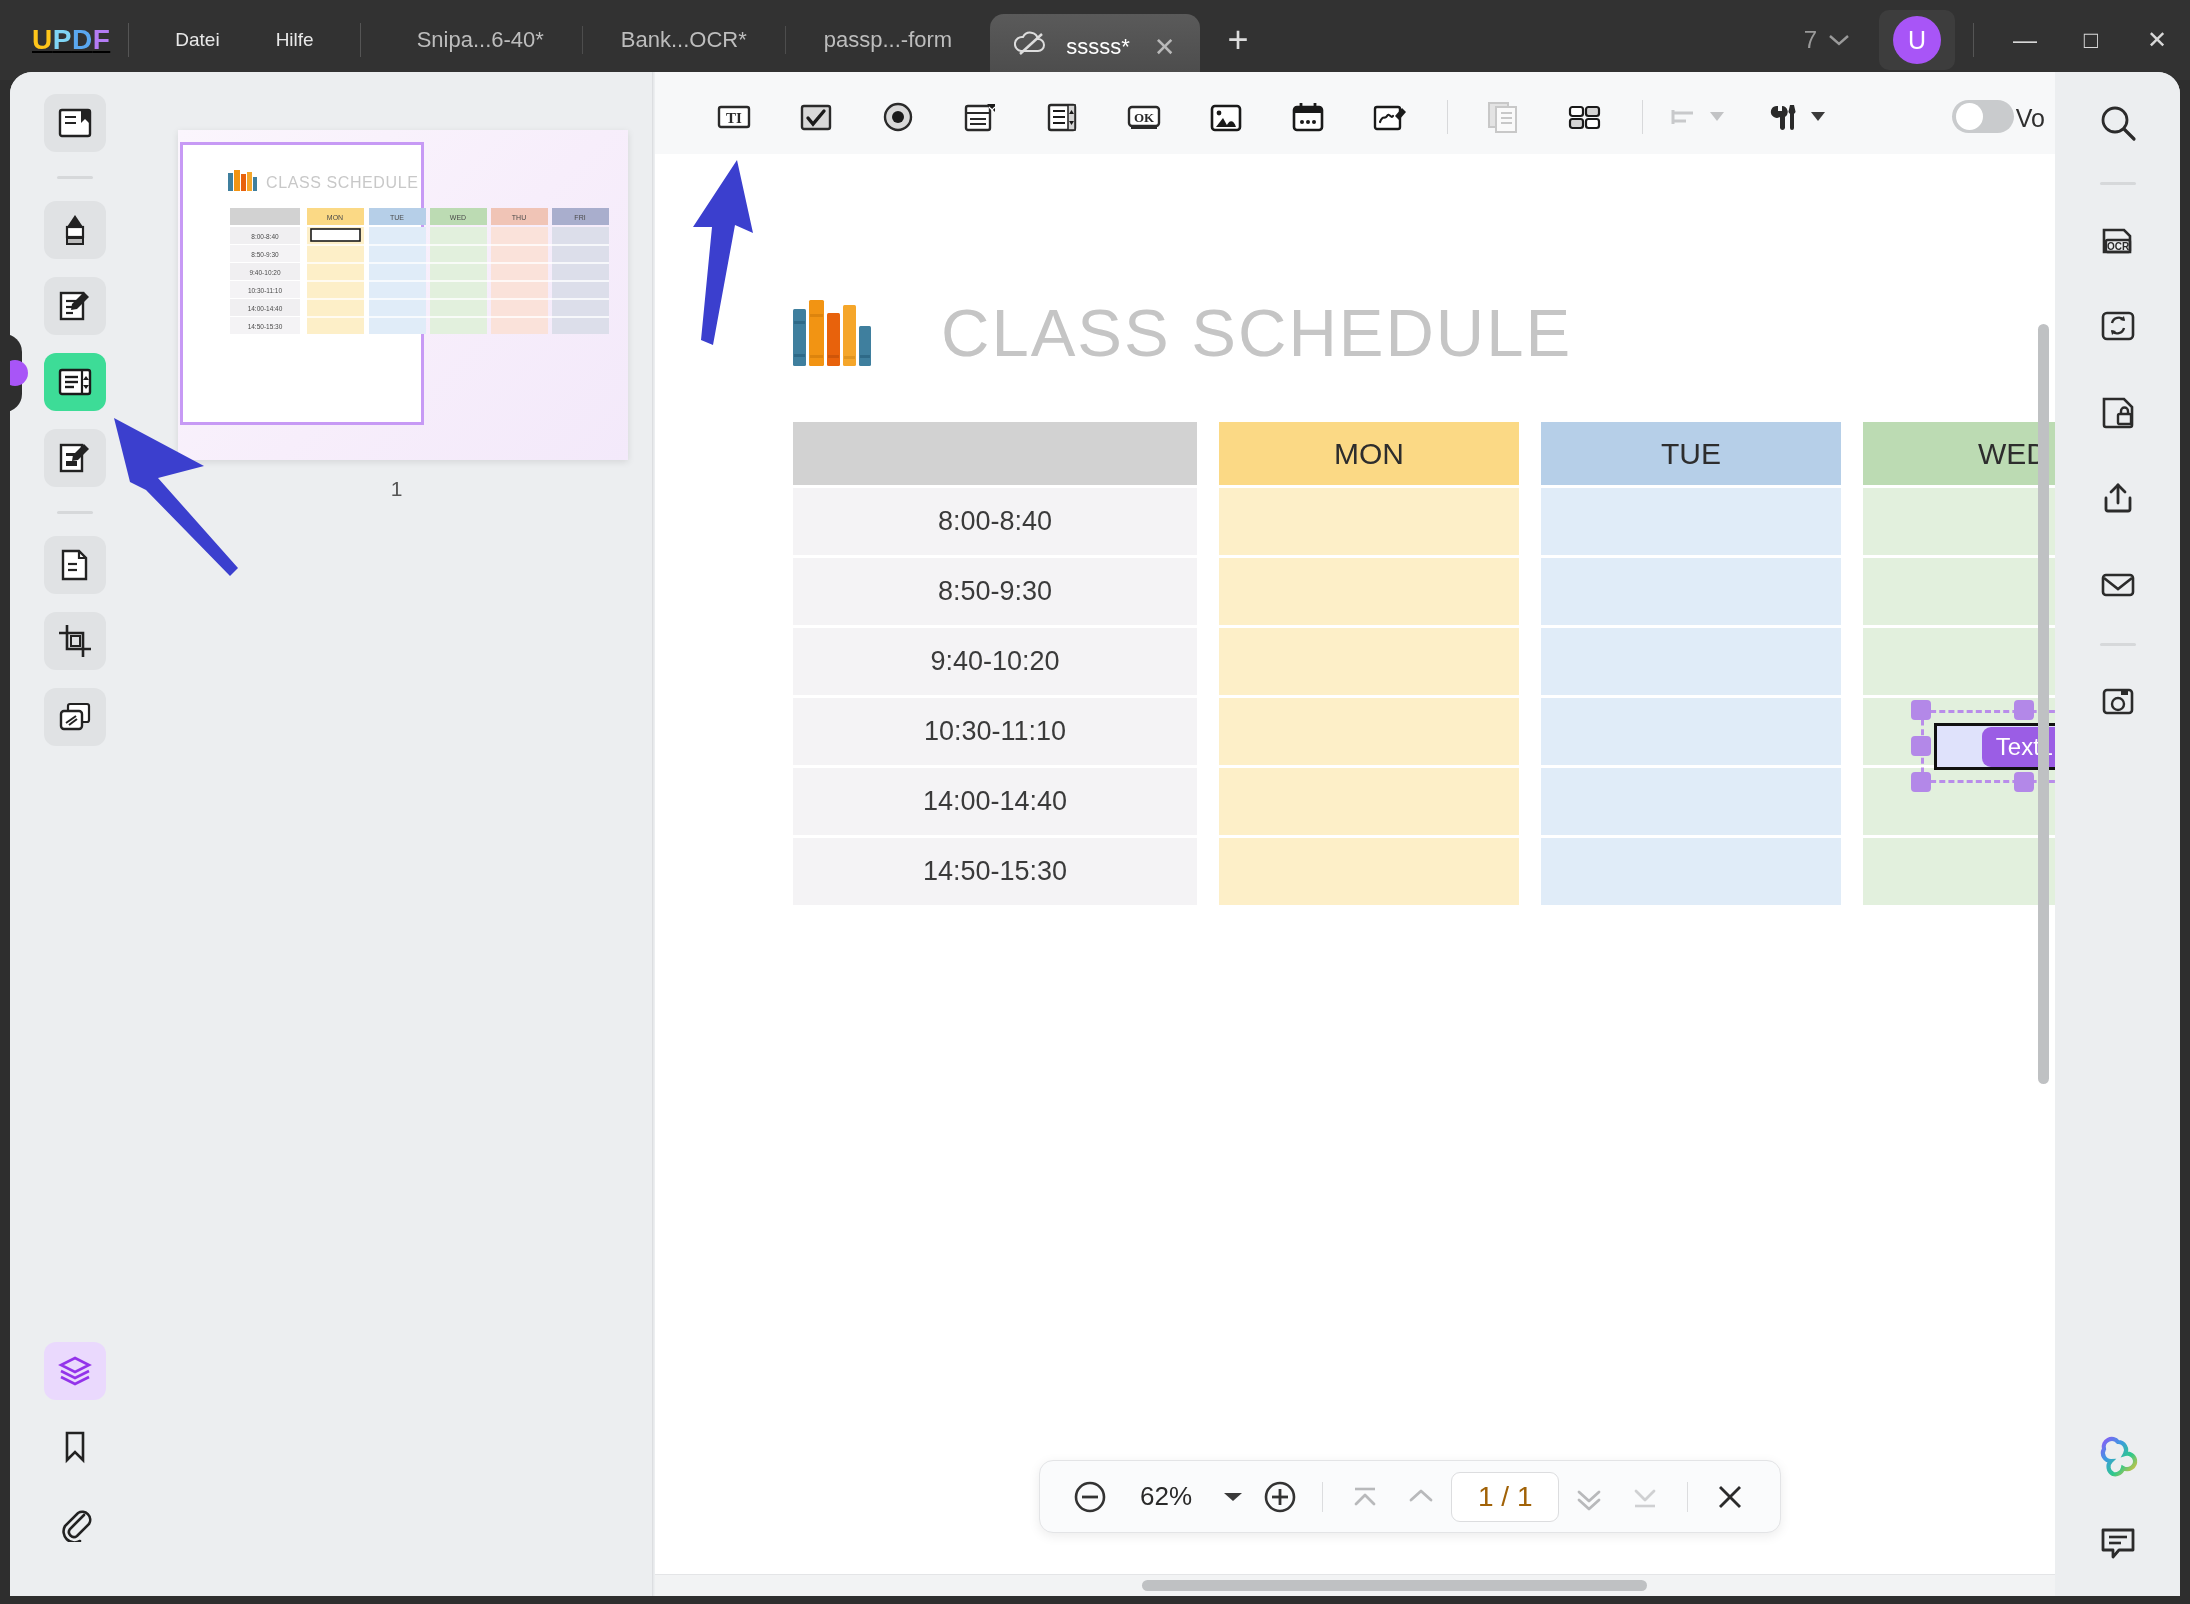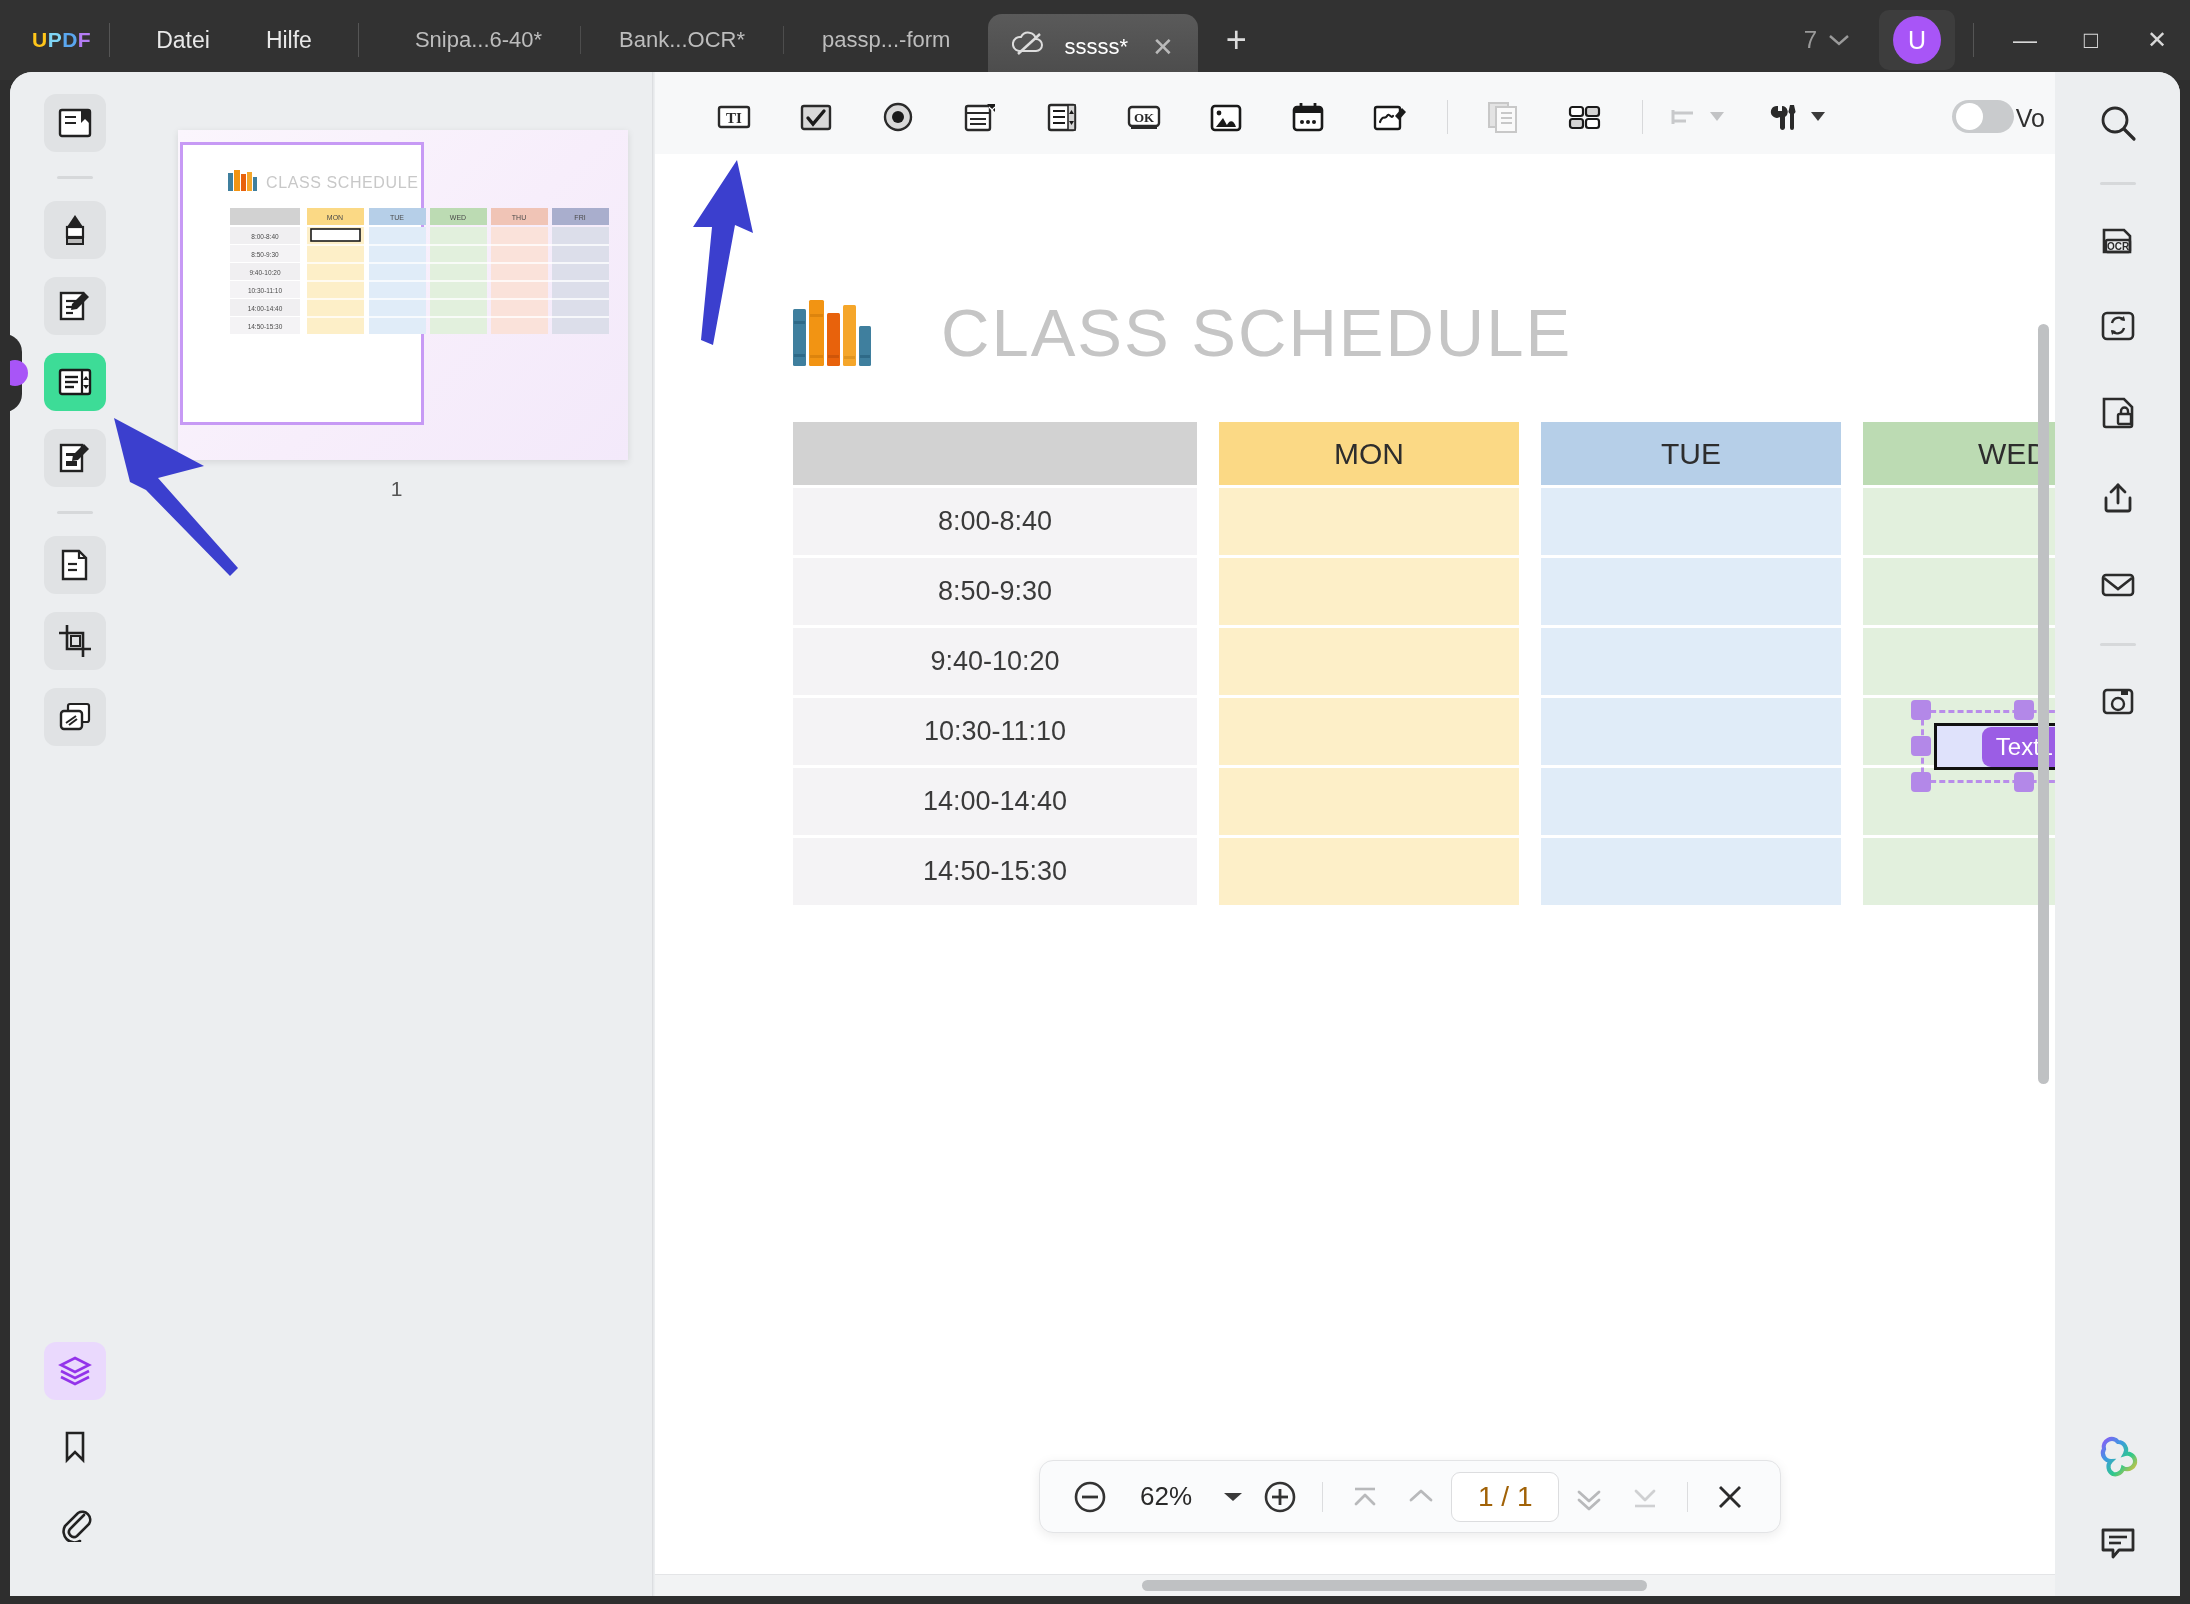--- a/index.html
+++ b/index.html
@@ -12,29 +12,29 @@
 
   
   #titlebar {
     position: absolute; top: 0; left: 0;
     width: 2190px; height: 80px;
     background: #323232;
     display: flex; align-items: center;
   }
   #logo {
     margin-left: 32px;
-    font-size: 21px; font-weight: bold; letter-spacing: 0.5px;
+    font-size: 28px; font-weight: bold; letter-spacing: 0.5px; text-decoration: underline;
   }
   #logo span:nth-child(1){ color:#ffc61a; }
   #logo span:nth-child(2){ color:#7fd5f5; }
   #logo span:nth-child(3){ color:#5aa7f0; }
   #logo span:nth-child(4){ color:#b47cf5; }
   .tb-sep { width:1px; height:34px; background:#555; margin:0 18px; }
   .menu-item {
-    color:#e8e8e8; font-size:23px; padding:1px 28px; height:80px;
+    color:#e8e8e8; font-size:19px; padding:1px 28px; height:80px;
     display:flex; align-items:center; cursor:default;
   }
   .tab-sep { width:1px; height:28px; background:#4d4d4d; }
   .doc-tab {
     color:#bdbdbd; font-size:22px; height:80px;
     display:flex; align-items:center; padding: 4px 38px;
     cursor:default; white-space:nowrap;
   }
   .doc-tab.active {
     background: linear-gradient(180deg,#5a5a5a 0%, #4b4b4b 100%);

